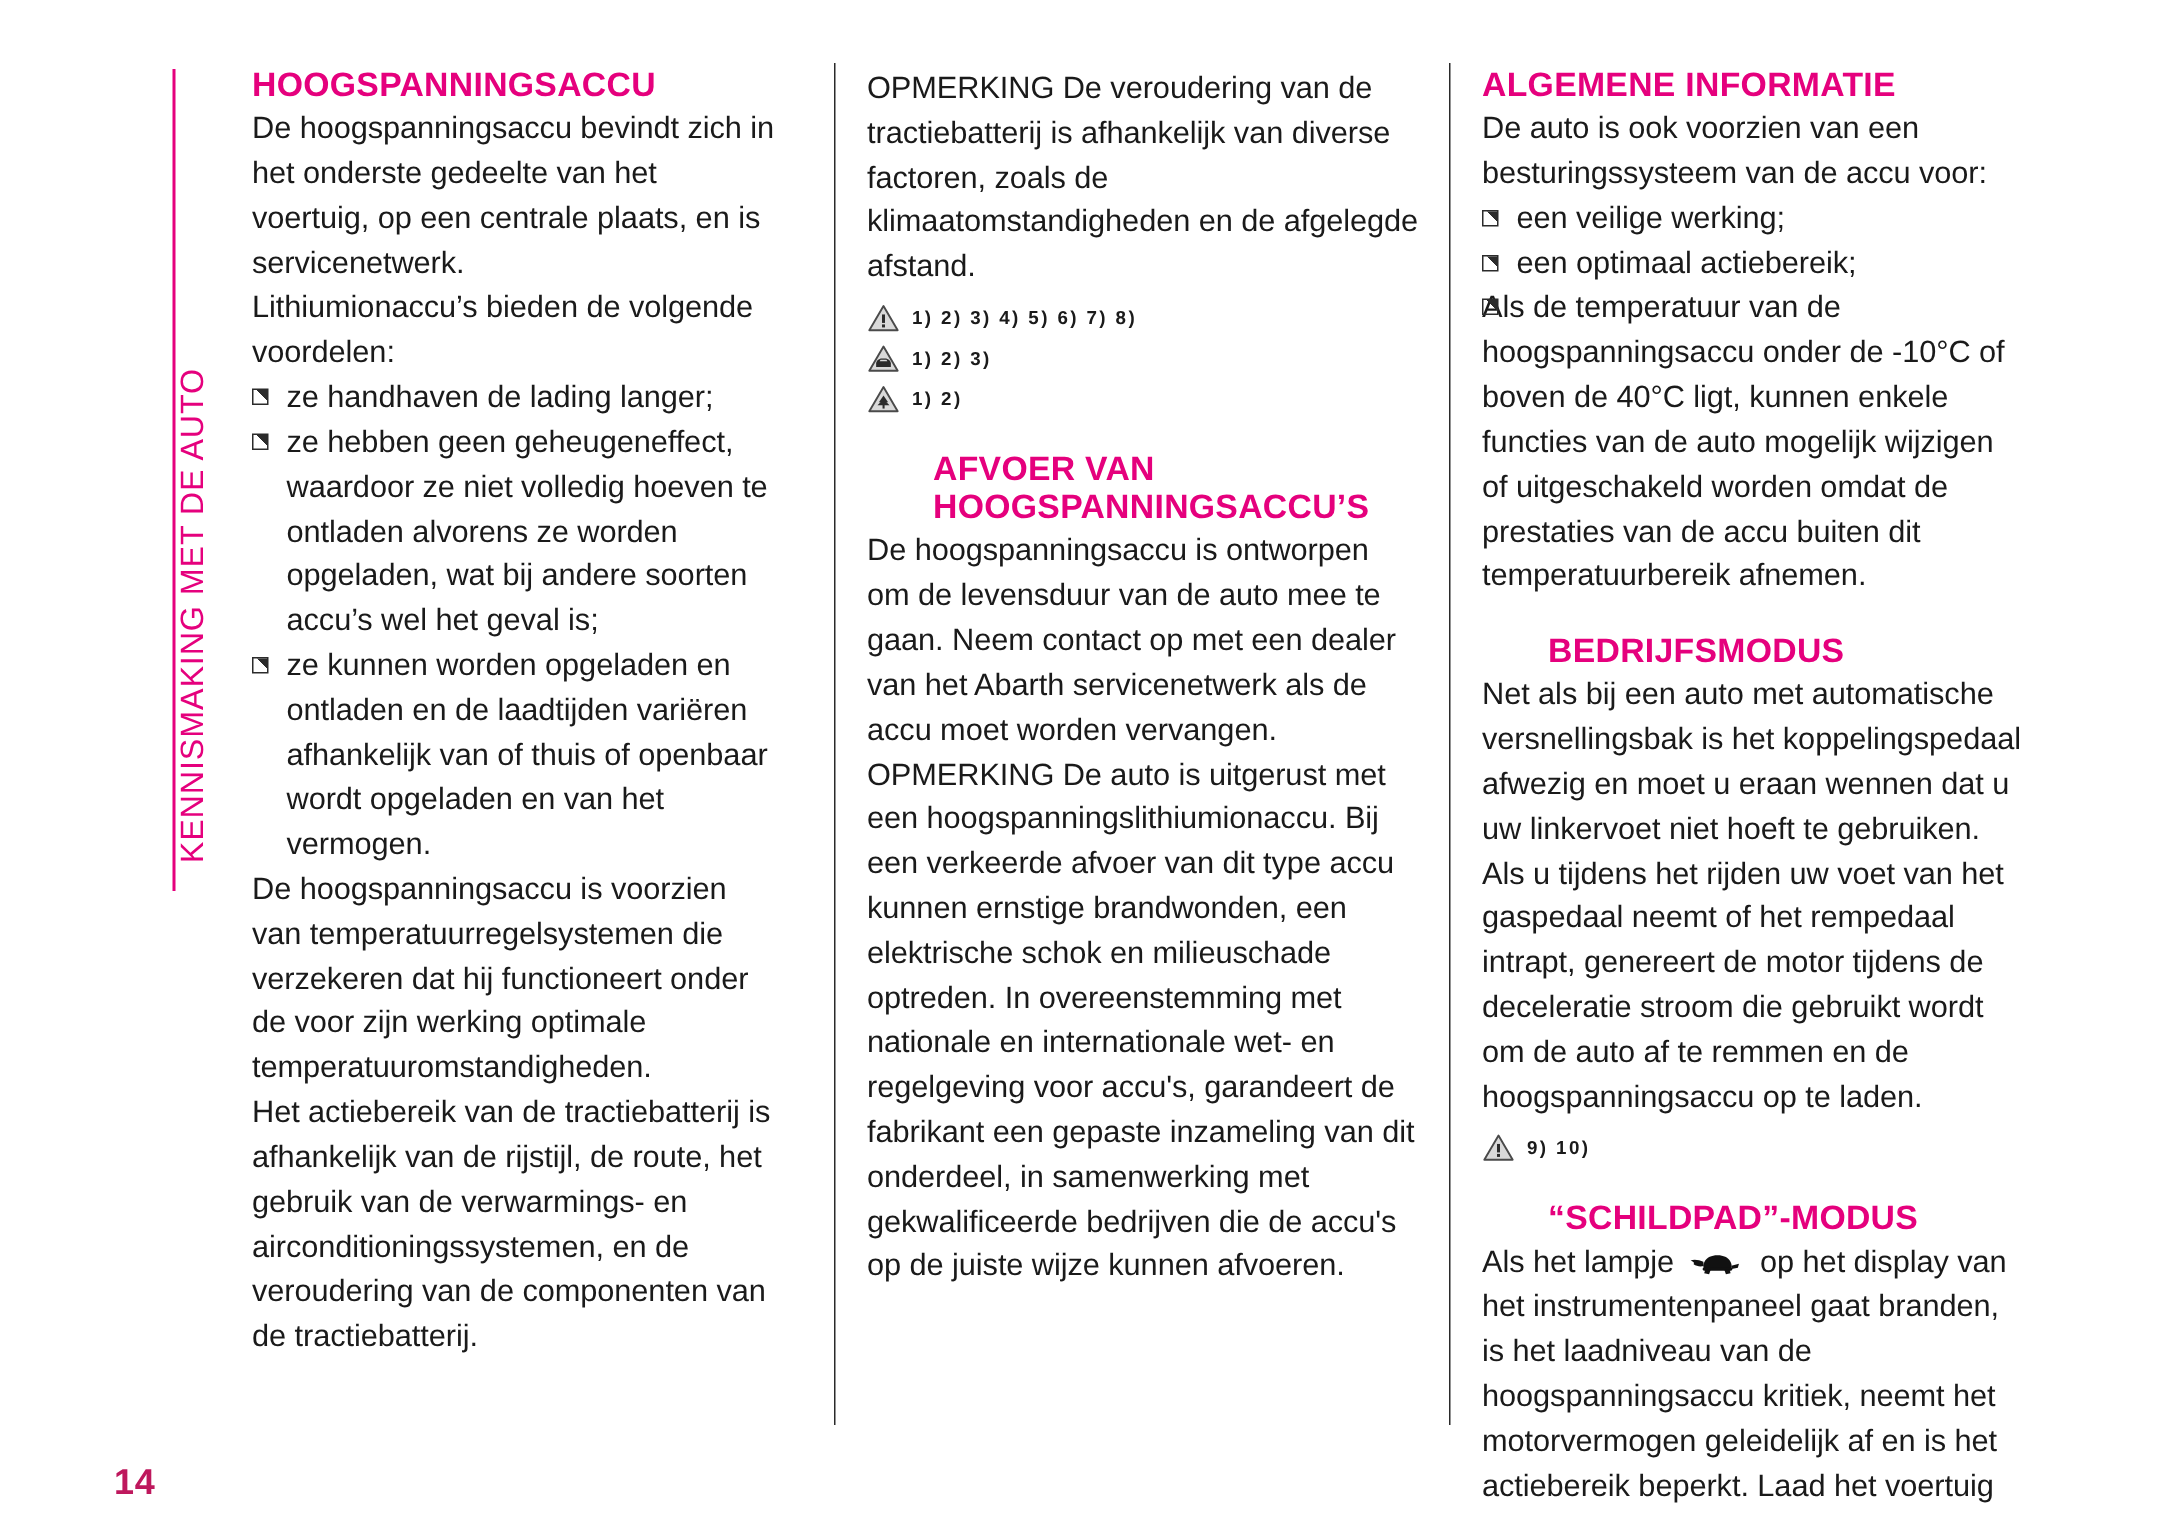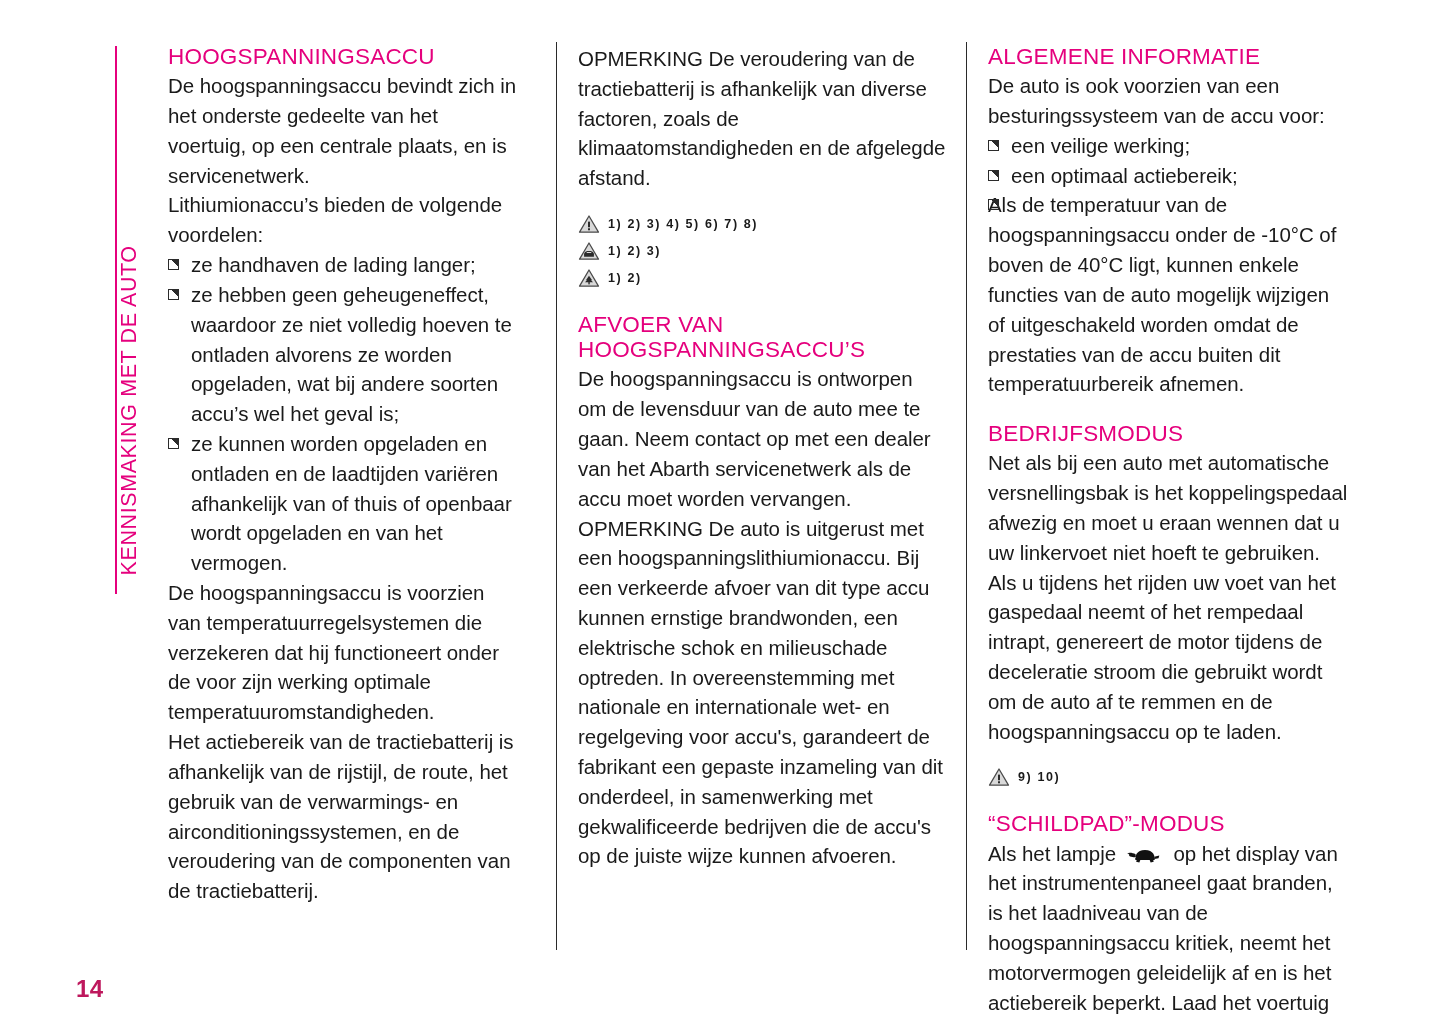--- a/index.html
+++ b/index.html
@@ -63,26 +63,26 @@
     height: 908px;
     background: #2a2a2a;
   }
   #divider-1 { left: 556px; }
   #divider-2 { left: 966px; }
 
   h2.head {
     margin: 0 0 2px 0;
     color: #E5007D;
     font-size: 22.5px;
-    font-weight: normal;
+    font-weight: bold;
     letter-spacing: 0.2px;
     line-height: 1.12;
     font-stretch: condensed;
   }
-  h2.head.second { margin-top: 22px; }
+  h2.head.second { margin-top: 22px; margin-left: 44px; }
 
   p.para {
     margin: 0;
     font-size: 20.5px;
     line-height: 1.455;
     letter-spacing: -0.05px;
   }
 
   ul.bullets {
     margin: 0;
@@ -120,21 +120,21 @@
     height: 20px;
     flex: 0 0 auto;
     margin-right: 8px;
   }
   .noterow .refs {
     font-size: 12.5px;
     font-weight: bold;
     color: #1a1a1a;
     letter-spacing: 1.6px;
   }
-  .notes-block { margin-top: 18px; }
+  .notes-block { margin-top: 6px; }
 
   .turtle {
     display: inline-block;
     width: 40px;
     height: 19px;
     vertical-align: -3px;
     margin: 0 3px;
   }
 
   #page-number {

